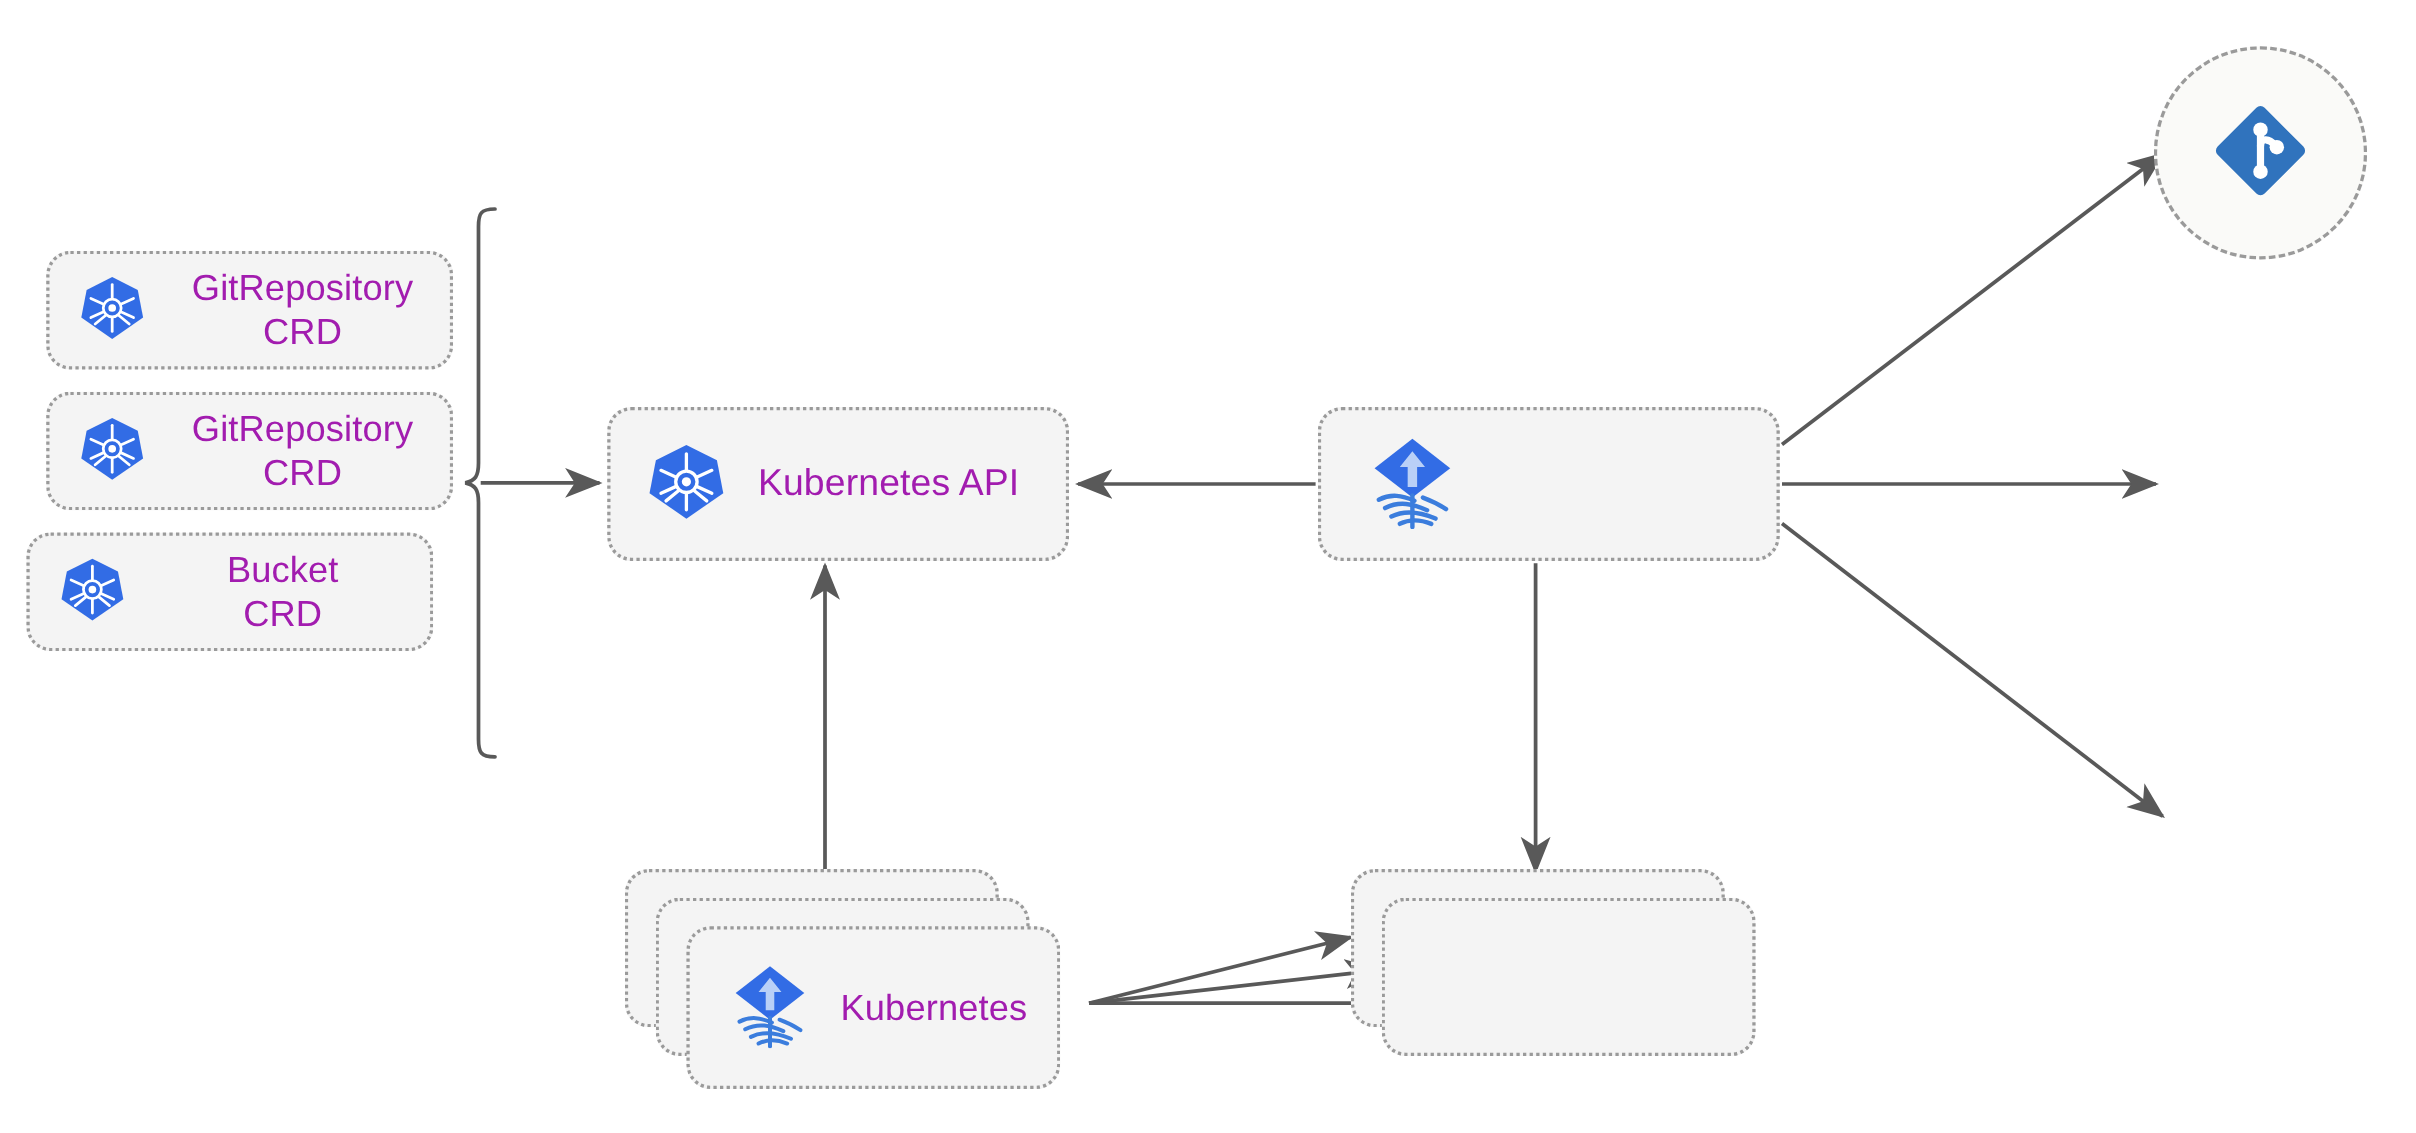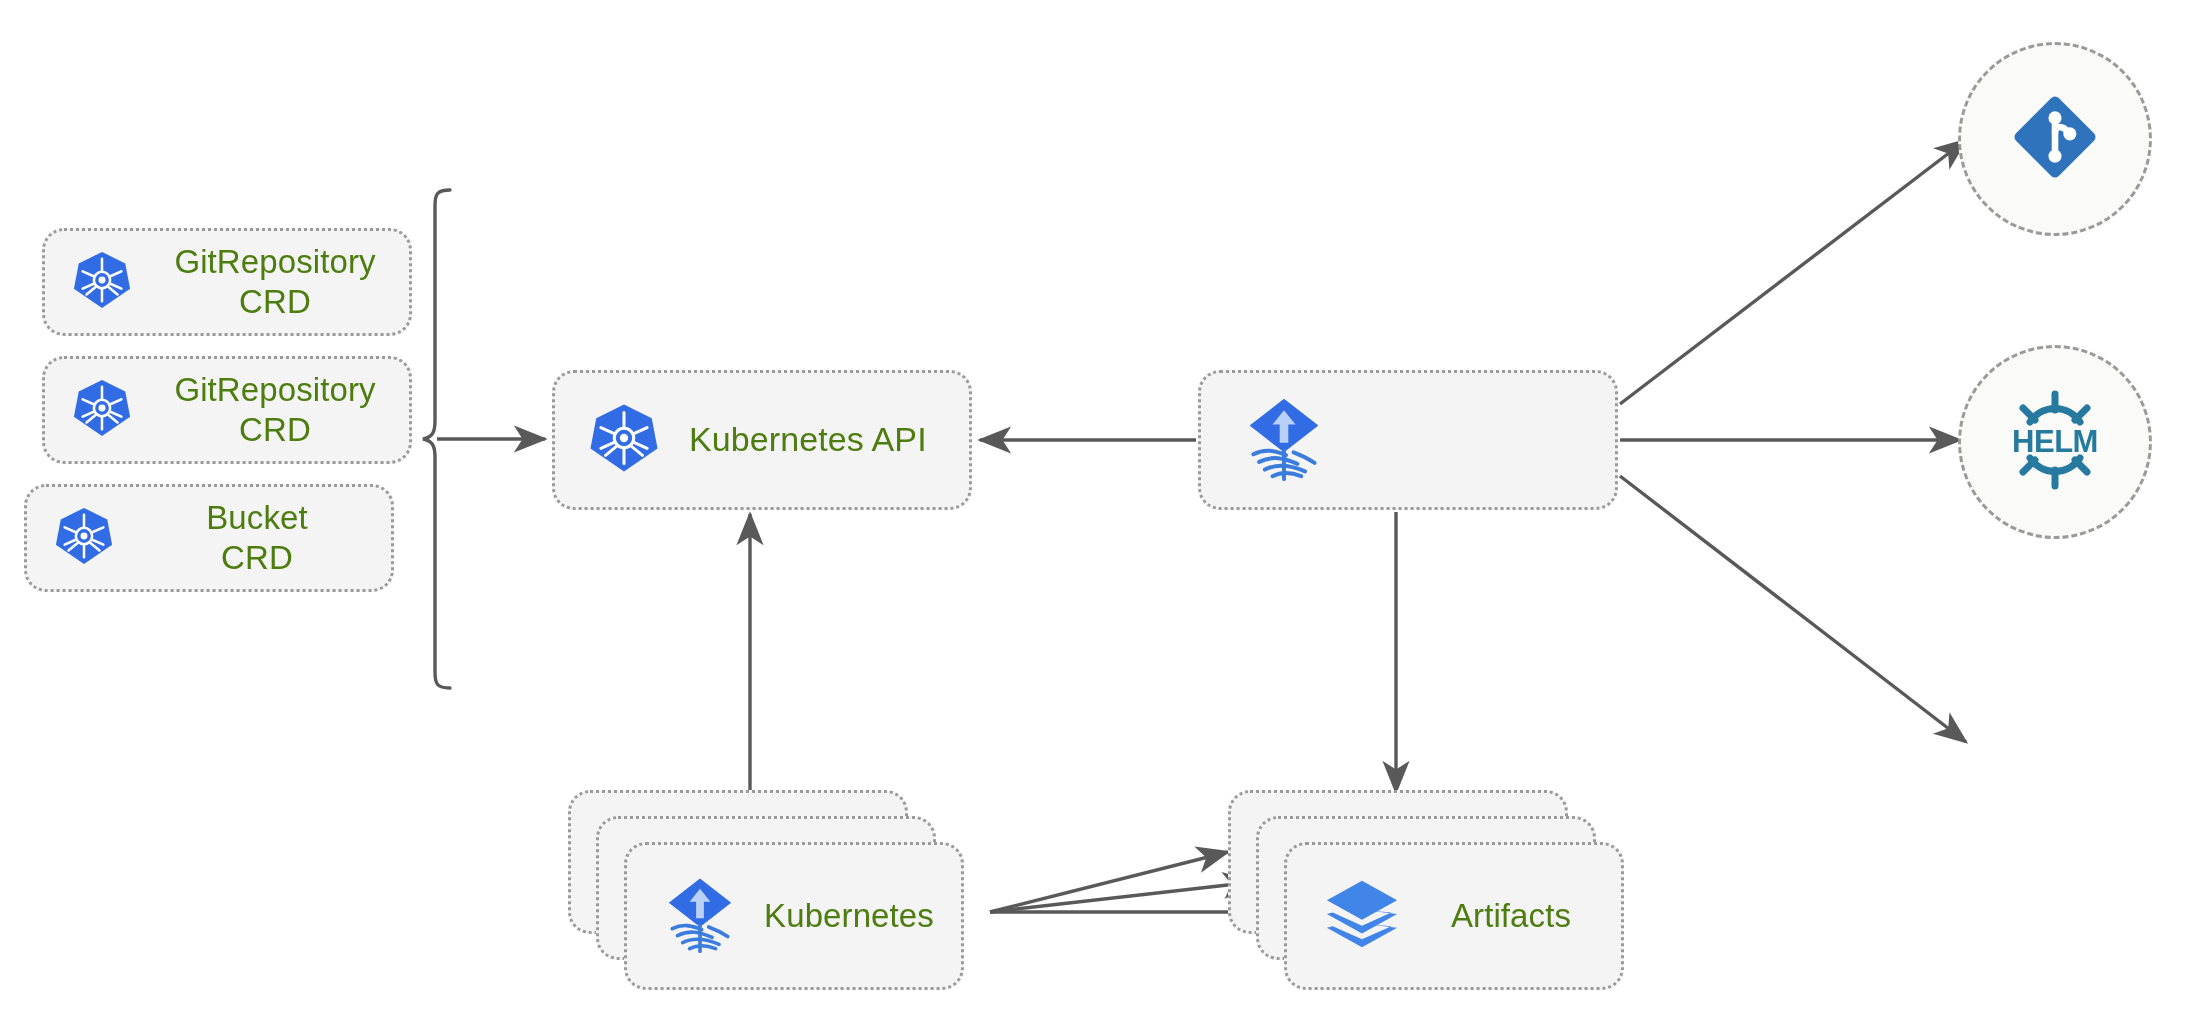--- a/index.html
+++ b/index.html
@@ -21,21 +21,21 @@
     border-radius:22px;
     box-sizing:border-box;
   }
 
   .card-inner{
     position:absolute;left:0;top:0;width:100%;height:100%;
     display:flex;align-items:center;justify-content:flex-start;
     box-sizing:border-box;
   }
   .card-label{
-    color:#4d7c0f;
+    color:#a21caf;
     font-size:33px;
     line-height:1.22;
     text-align:center;
     white-space:pre-line;
     letter-spacing:.1px;
   }
 
   
   .circle{
     position:absolute;
@@ -246,59 +246,32 @@
           </g>
         </svg>
       </span>
       <span class="card-label">Kubernetes</span>
     </div>
   </div>
 
   <div class="stack" id="stack-artifacts">
     <div class="ghost" style="left:0px;top:0px;width:340px;height:144px;"></div>
     <div class="ghost" style="left:28px;top:26px;width:340px;height:144px;"></div>
-    <div class="front" style="left:56px;top:52px;width:340px;height:148px;padding-left:36px;">
-      <span class="icon">
-        <svg width="78" height="78" viewBox="0 0 80 80">
-          <polygon points="40,6 76,26 40,46 4,26" fill="#4285e8"></polygon>
-          <polygon points="40,36 76,40 40,60 4,40 10,38.5 40,52 70,38.5" fill="#4285e8"></polygon>
-          <polygon points="40,50 76,54 40,74 4,54 10,52.5 40,66 70,52.5" fill="#4285e8"></polygon>
-        </svg>
-      </span>
-      <span class="card-label">Artifacts</span>
-    </div>
   </div>
 
   <div class="circle" style="left:1958px;top:42px;width:194px;height:194px;">
     <span class="icon">
       <svg width="106" height="106" viewBox="0 0 100 100">
         <rect x="21.5" y="21.5" width="57" height="57" rx="5" transform="rotate(45 50 50)" fill="#3073bd"></rect>
         <g stroke="#ffffff" stroke-width="6.2" fill="none" stroke-linecap="round">
           <line x1="50" y1="32" x2="50" y2="68"></line>
           <path d="M50,46 C50,38 58,40 62,45"></path>
         </g>
         <circle cx="50" cy="32" r="6.2" fill="#ffffff"></circle>
         <circle cx="50" cy="68" r="6.2" fill="#ffffff"></circle>
         <circle cx="64" cy="47" r="6.2" fill="#ffffff"></circle>
       </svg>
     </span>
   </div>
 
-  <div class="circle" style="left:1958px;top:345px;width:194px;height:194px;">
-    <span class="icon">
-      <svg width="120" height="112" viewBox="0 0 120 112">
-        <g stroke="#277a9f" stroke-width="7" fill="none" stroke-linecap="round">
-          <path d="M35,38 A30,30 0 0 1 85,38"></path>
-          <path d="M35,74 A30,30 0 0 0 85,74"></path>
-          <line x1="60" y1="10" x2="60" y2="26"></line>
-          <line x1="60" y1="86" x2="60" y2="102"></line>
-          <line x1="28" y1="24" x2="40" y2="36"></line>
-          <line x1="92" y1="24" x2="80" y2="36"></line>
-          <line x1="28" y1="88" x2="40" y2="76"></line>
-          <line x1="92" y1="88" x2="80" y2="76"></line>
-        </g>
-        <text x="60" y="68" text-anchor="middle" font-family="'Liberation Sans', sans-serif" font-size="31" font-weight="bold" fill="#277a9f" letter-spacing="-0.5">HELM</text>
-      </svg>
-    </span>
-  </div>
 
 
 </div>
 
 </body></html>

